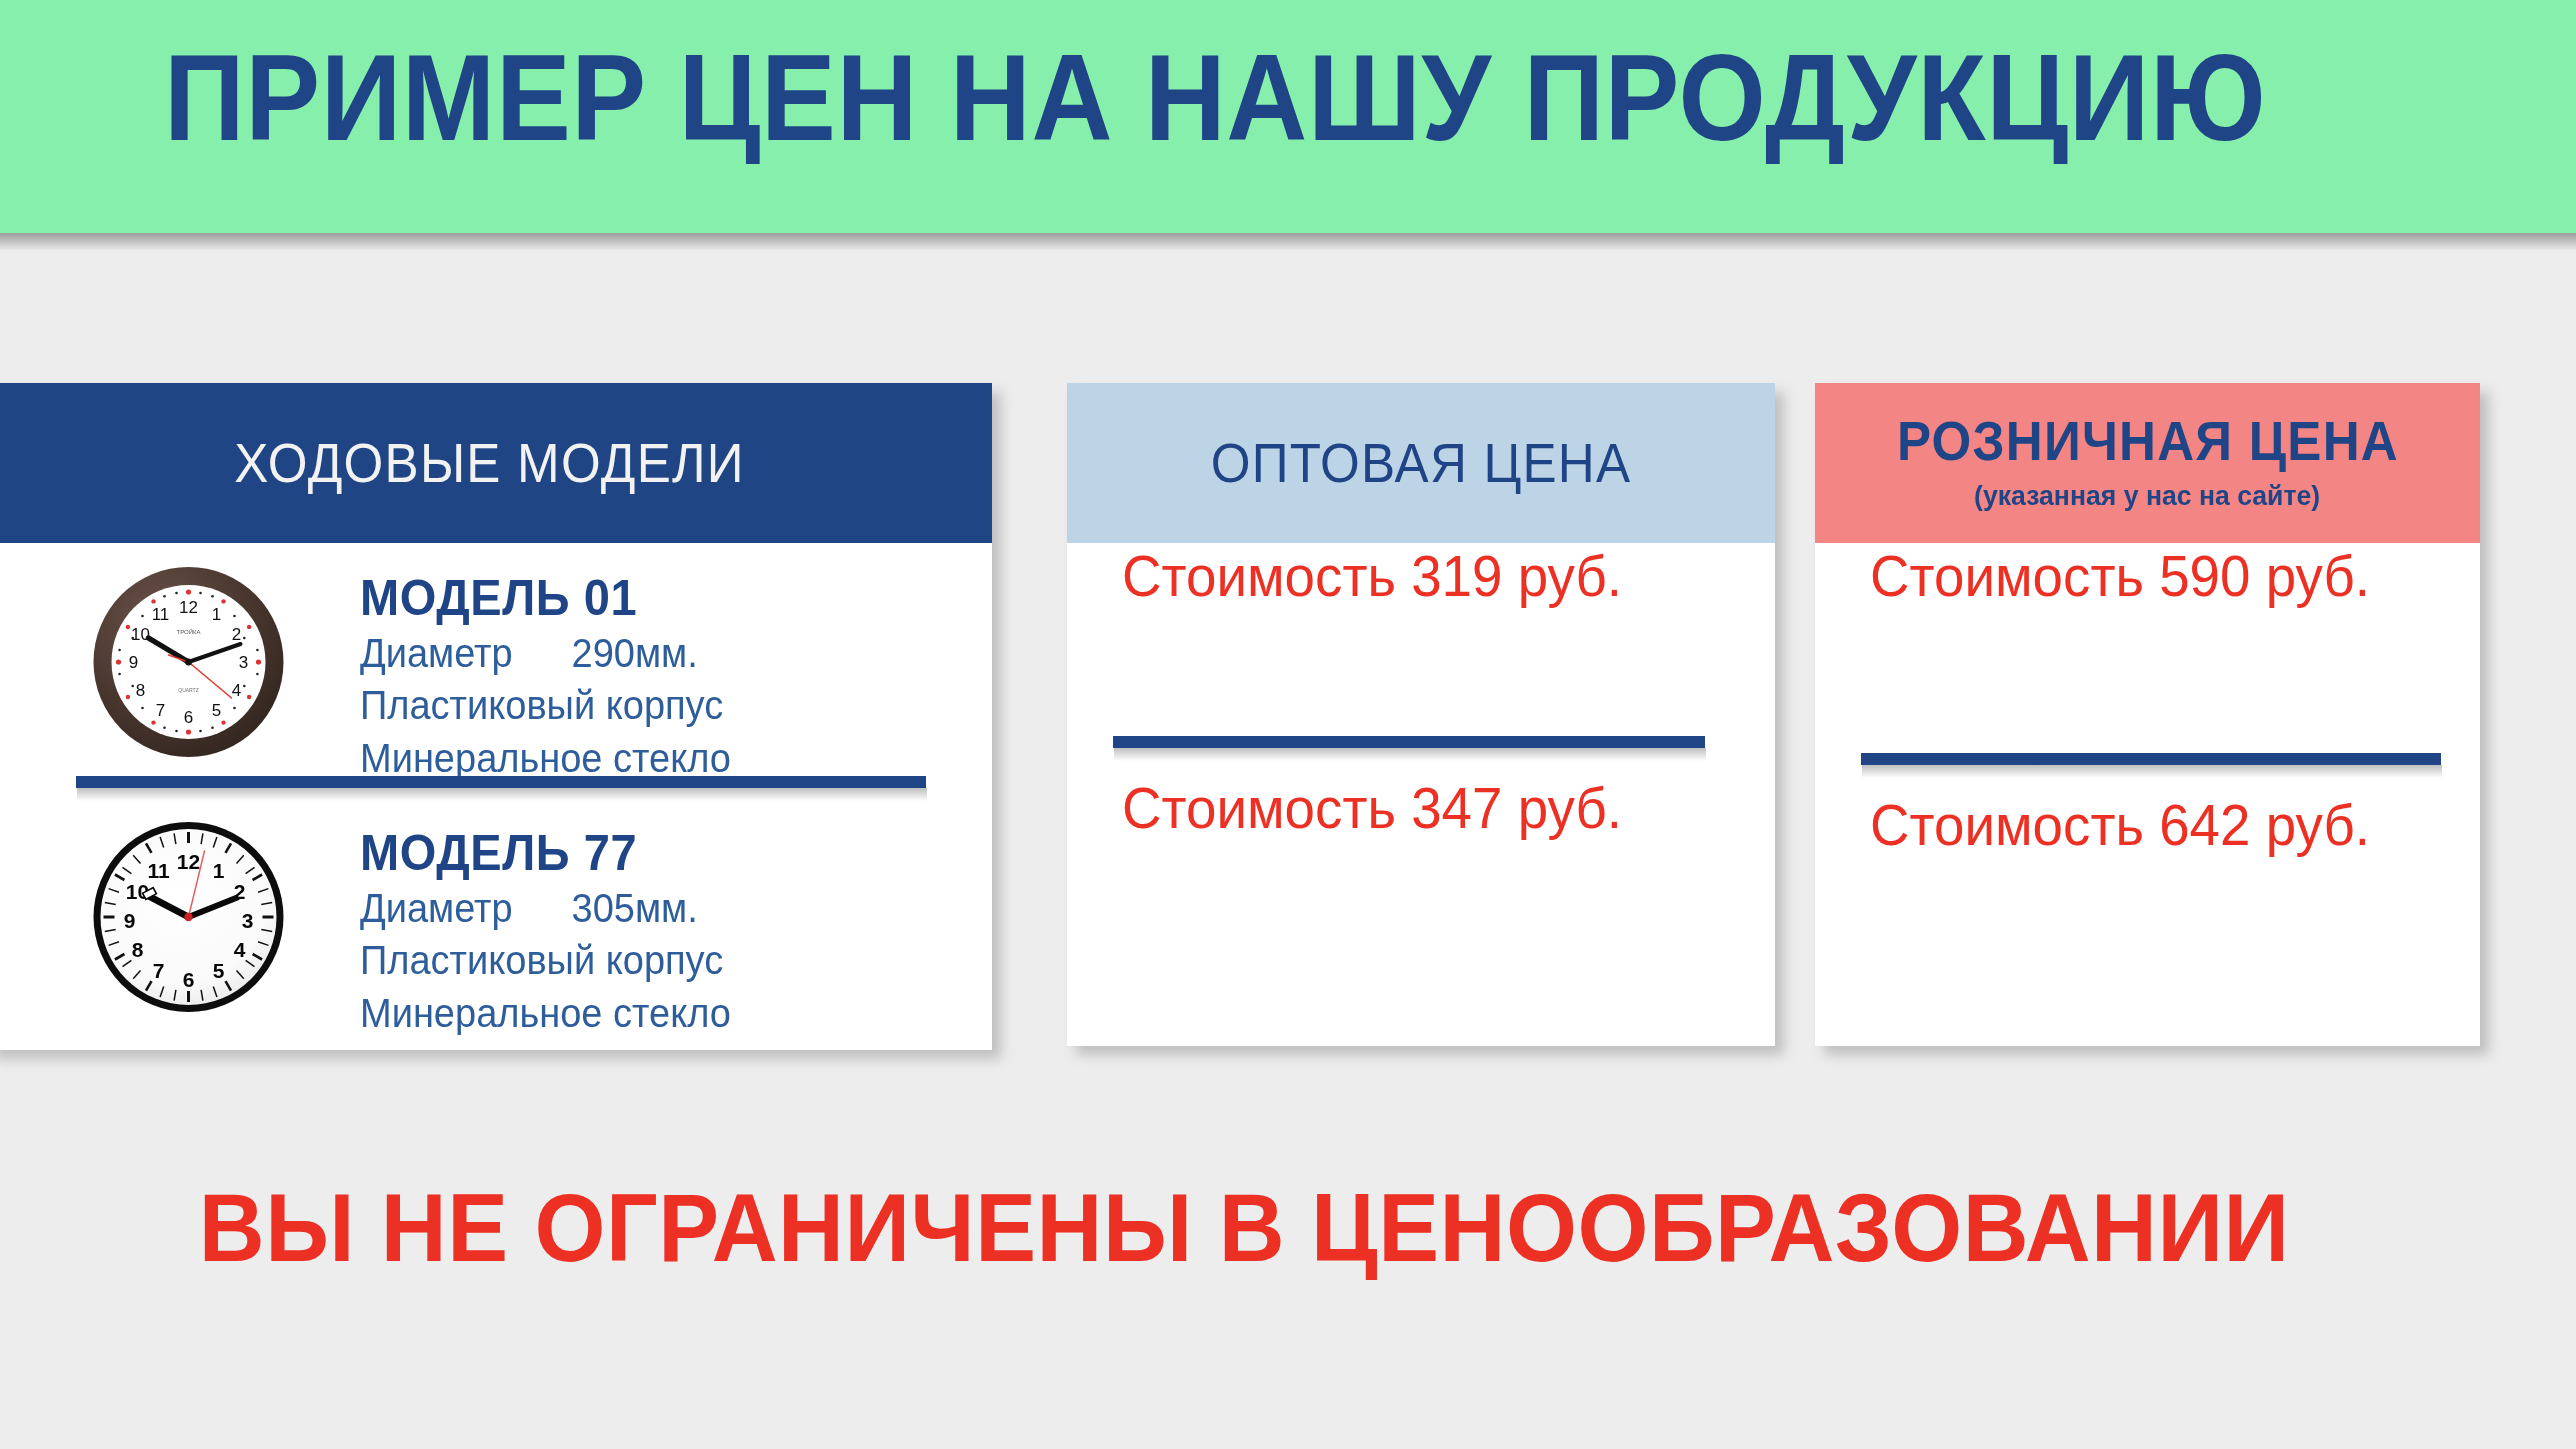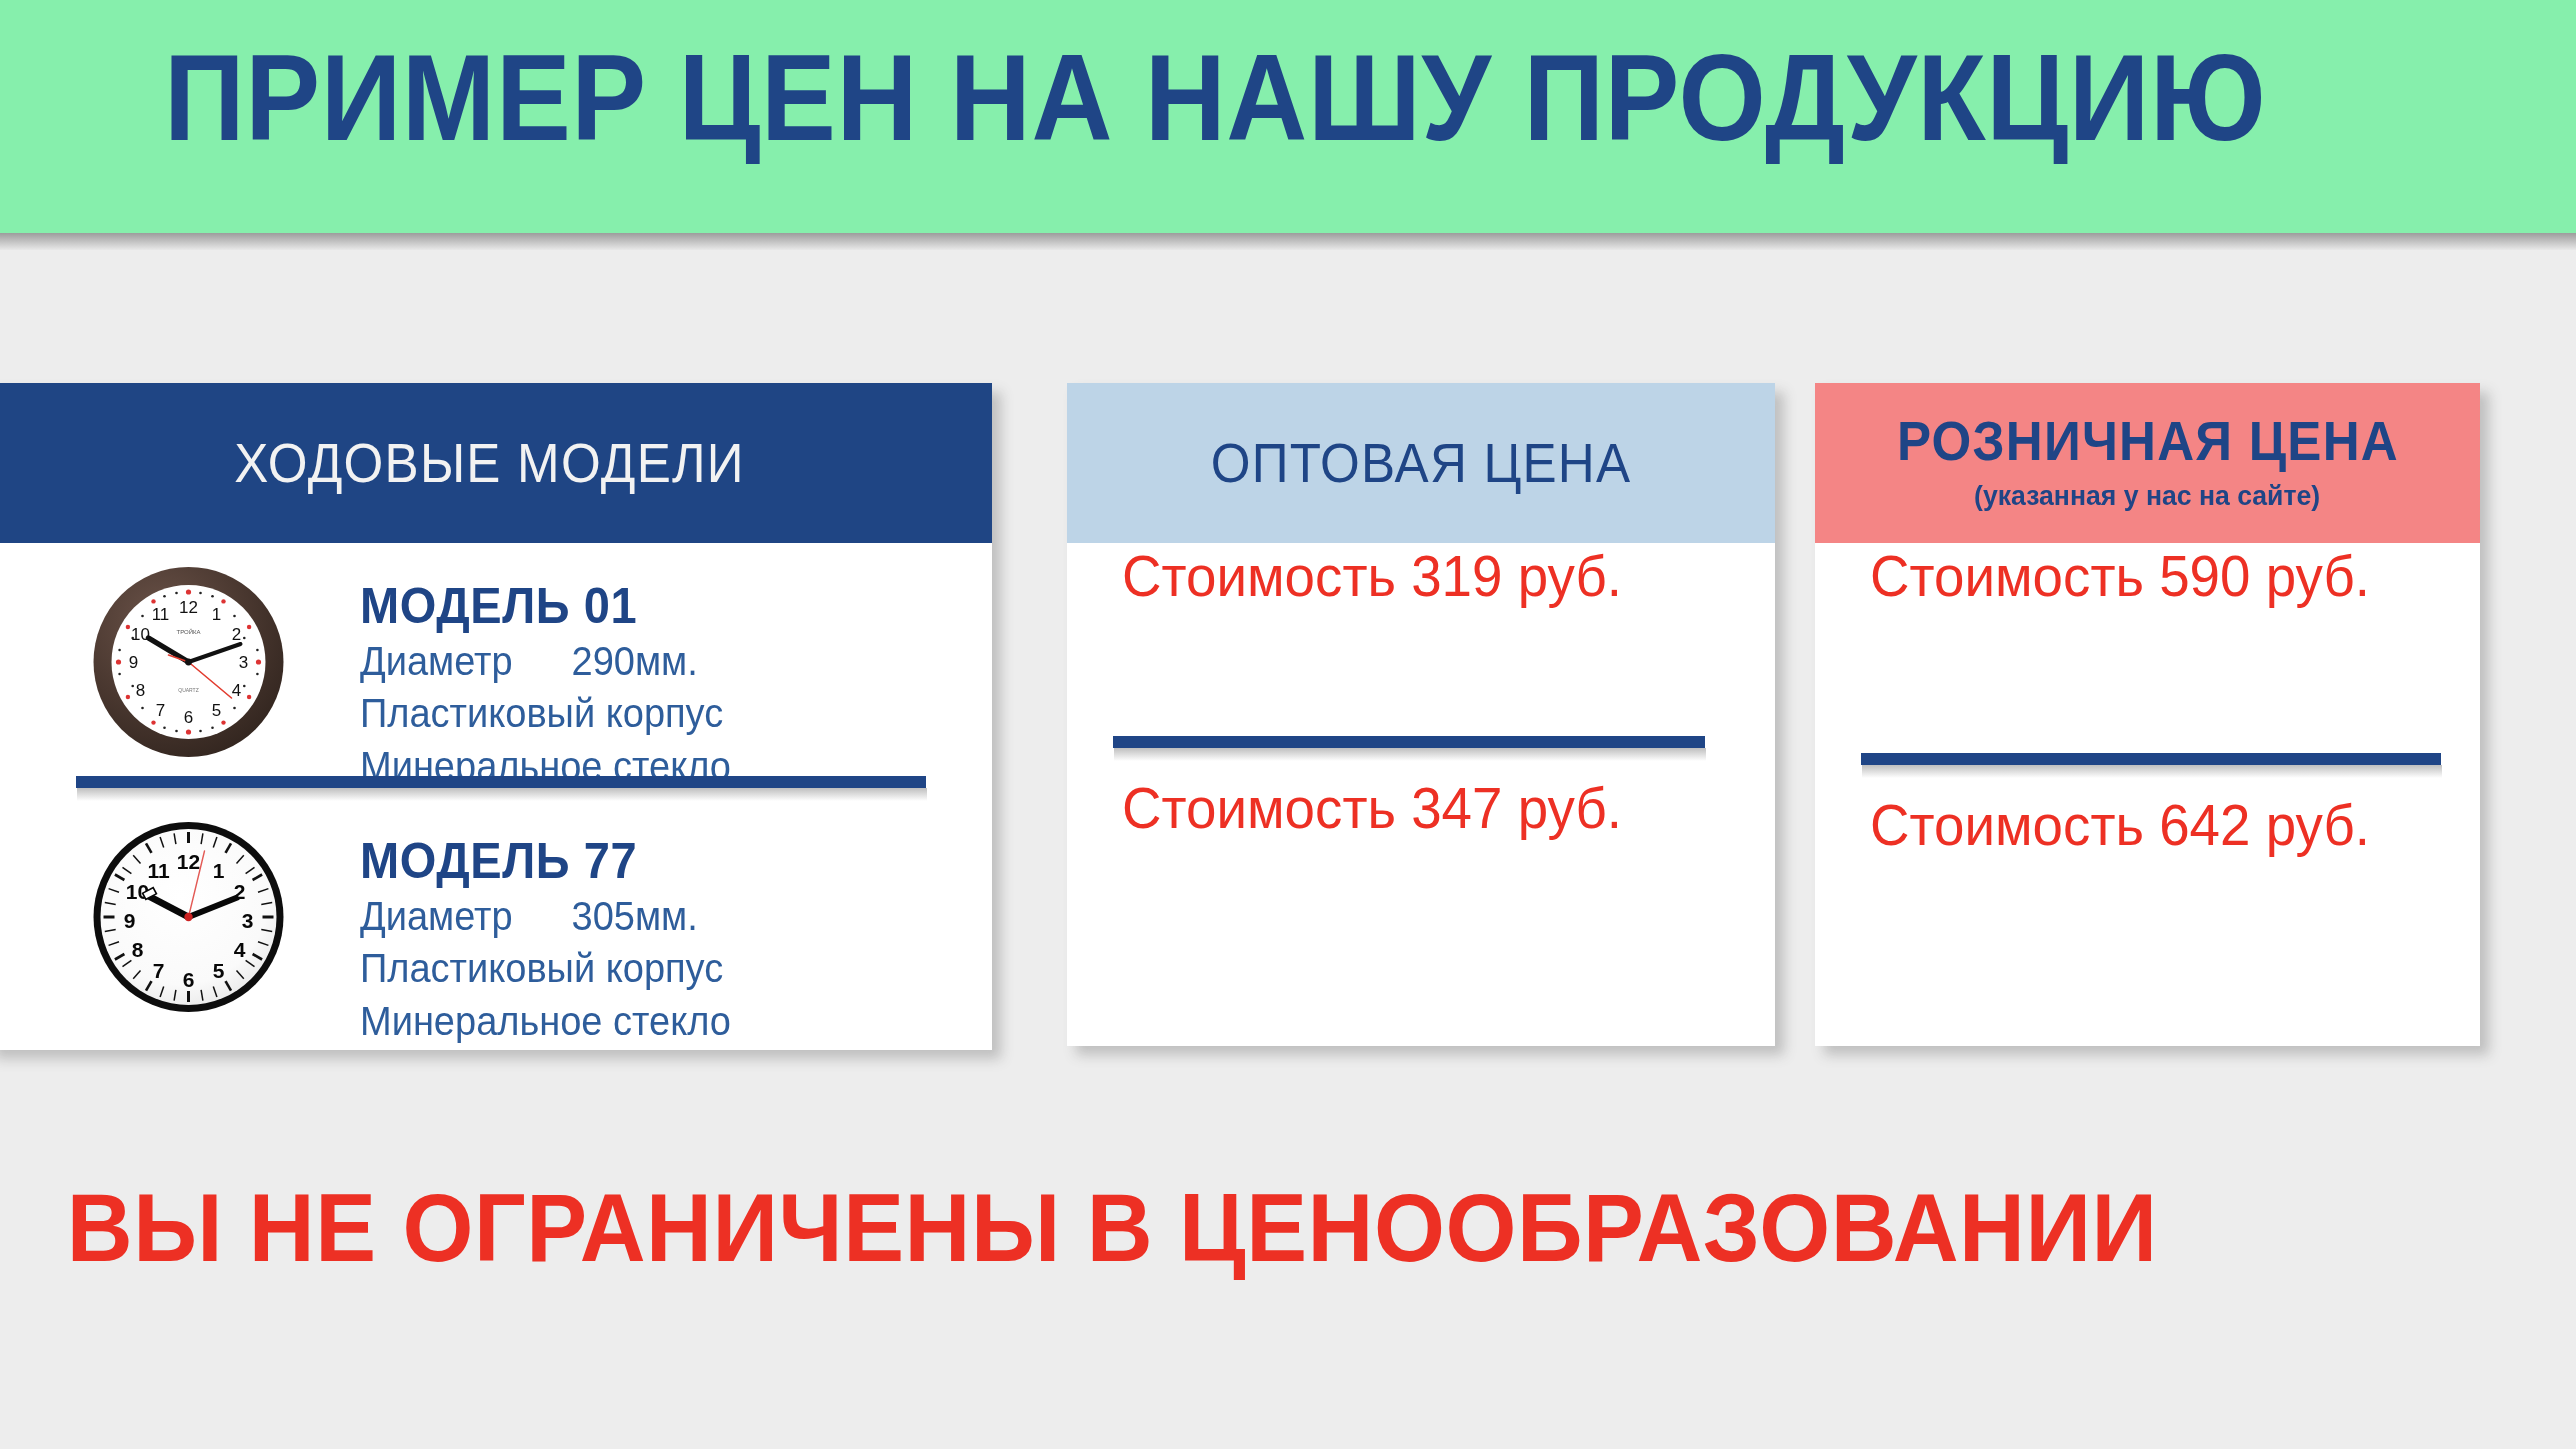--- a/index.html
+++ b/index.html
@@ -55,21 +55,21 @@
   .head-sub { margin-top:11.6px; font-size:28px; color:#1f4586;
               transform:scaleX(.95); white-space:nowrap; }
 
   
   .model-row { position:relative; height:219px; }
   .model-row.first { margin-top:14px; }
   .model-row.second{ margin-top:36px; }
 
   .clock-wrap { position:absolute; left:90px; top:5.2px; width:225px; height:200px; }
 
-  .model-text { position:absolute; left:374px; top:11.6px;margin-top:8px; }
+  .model-text { position:absolute; left:374px; top:11.6px; }
   .model-name { font-size:50px; font-weight:bold; color:#1f4586;
                 letter-spacing:0.6px; transform:scaleX(.94);
                 transform-origin:left; white-space:nowrap; }
   .model-spec { font-size:40px; color:#2e5d9b; line-height:1.32;
                 transform:scaleX(.95); transform-origin:left;
                 white-space:nowrap; font-weight:300; }
   .spec-dia { display:inline-block; }
   .spec-val { display:inline-block; margin-left:62px; }
 
   
@@ -85,21 +85,21 @@
 
   
   .price-row { display:flex; align-items:flex-start; }
   .price-text { font-size:57px; color:#ed3024; letter-spacing:0px;
                 transform:scaleX(.96); transform-origin:left;
                 white-space:nowrap; margin-left:55px; }
 
   
   .bottom-banner {
     position:absolute; left:0; top:1179px; width:2356px;
-    text-align:left;
+    text-align:right;
   }
   .banner-text {
     display:inline-block;
     font-size:97px; line-height:1; font-weight:bold;
     color:#ed3024; letter-spacing:0.6px;
     transform:scaleX(.94);
     white-space:nowrap;
   }
 
   

